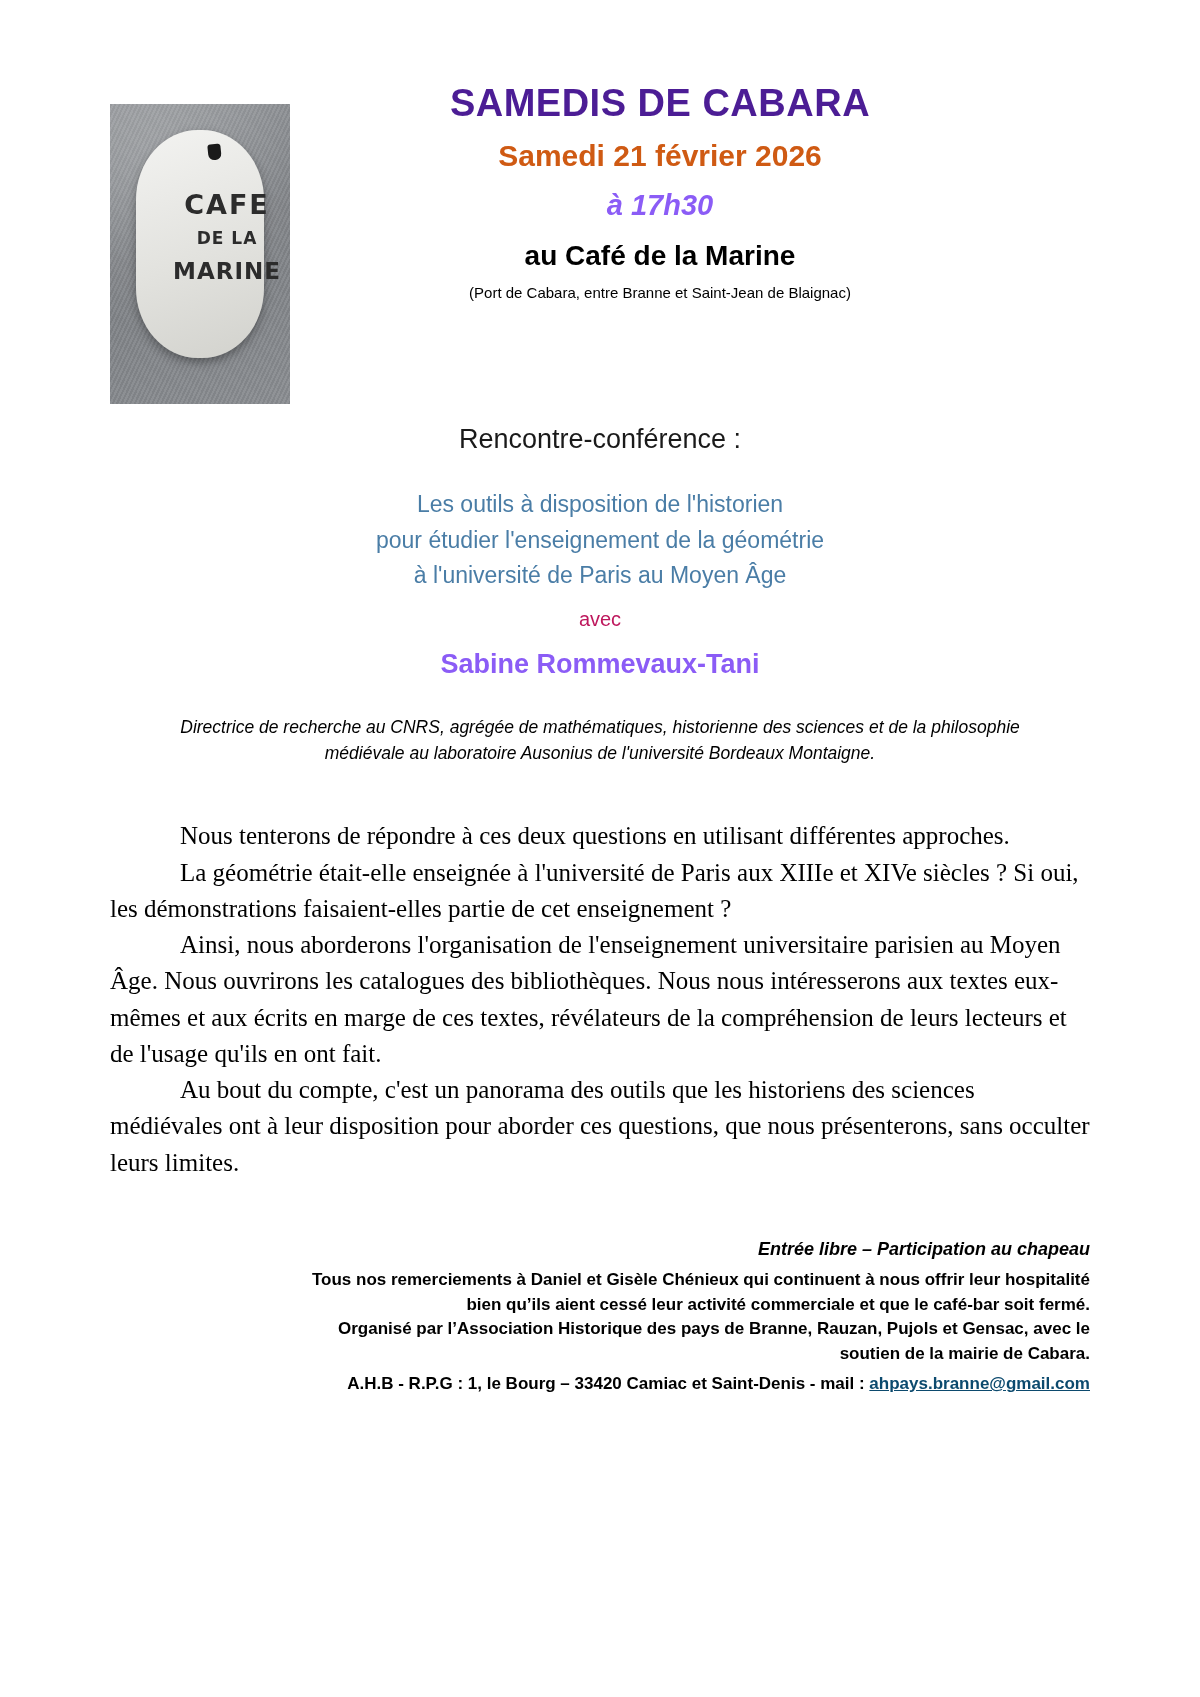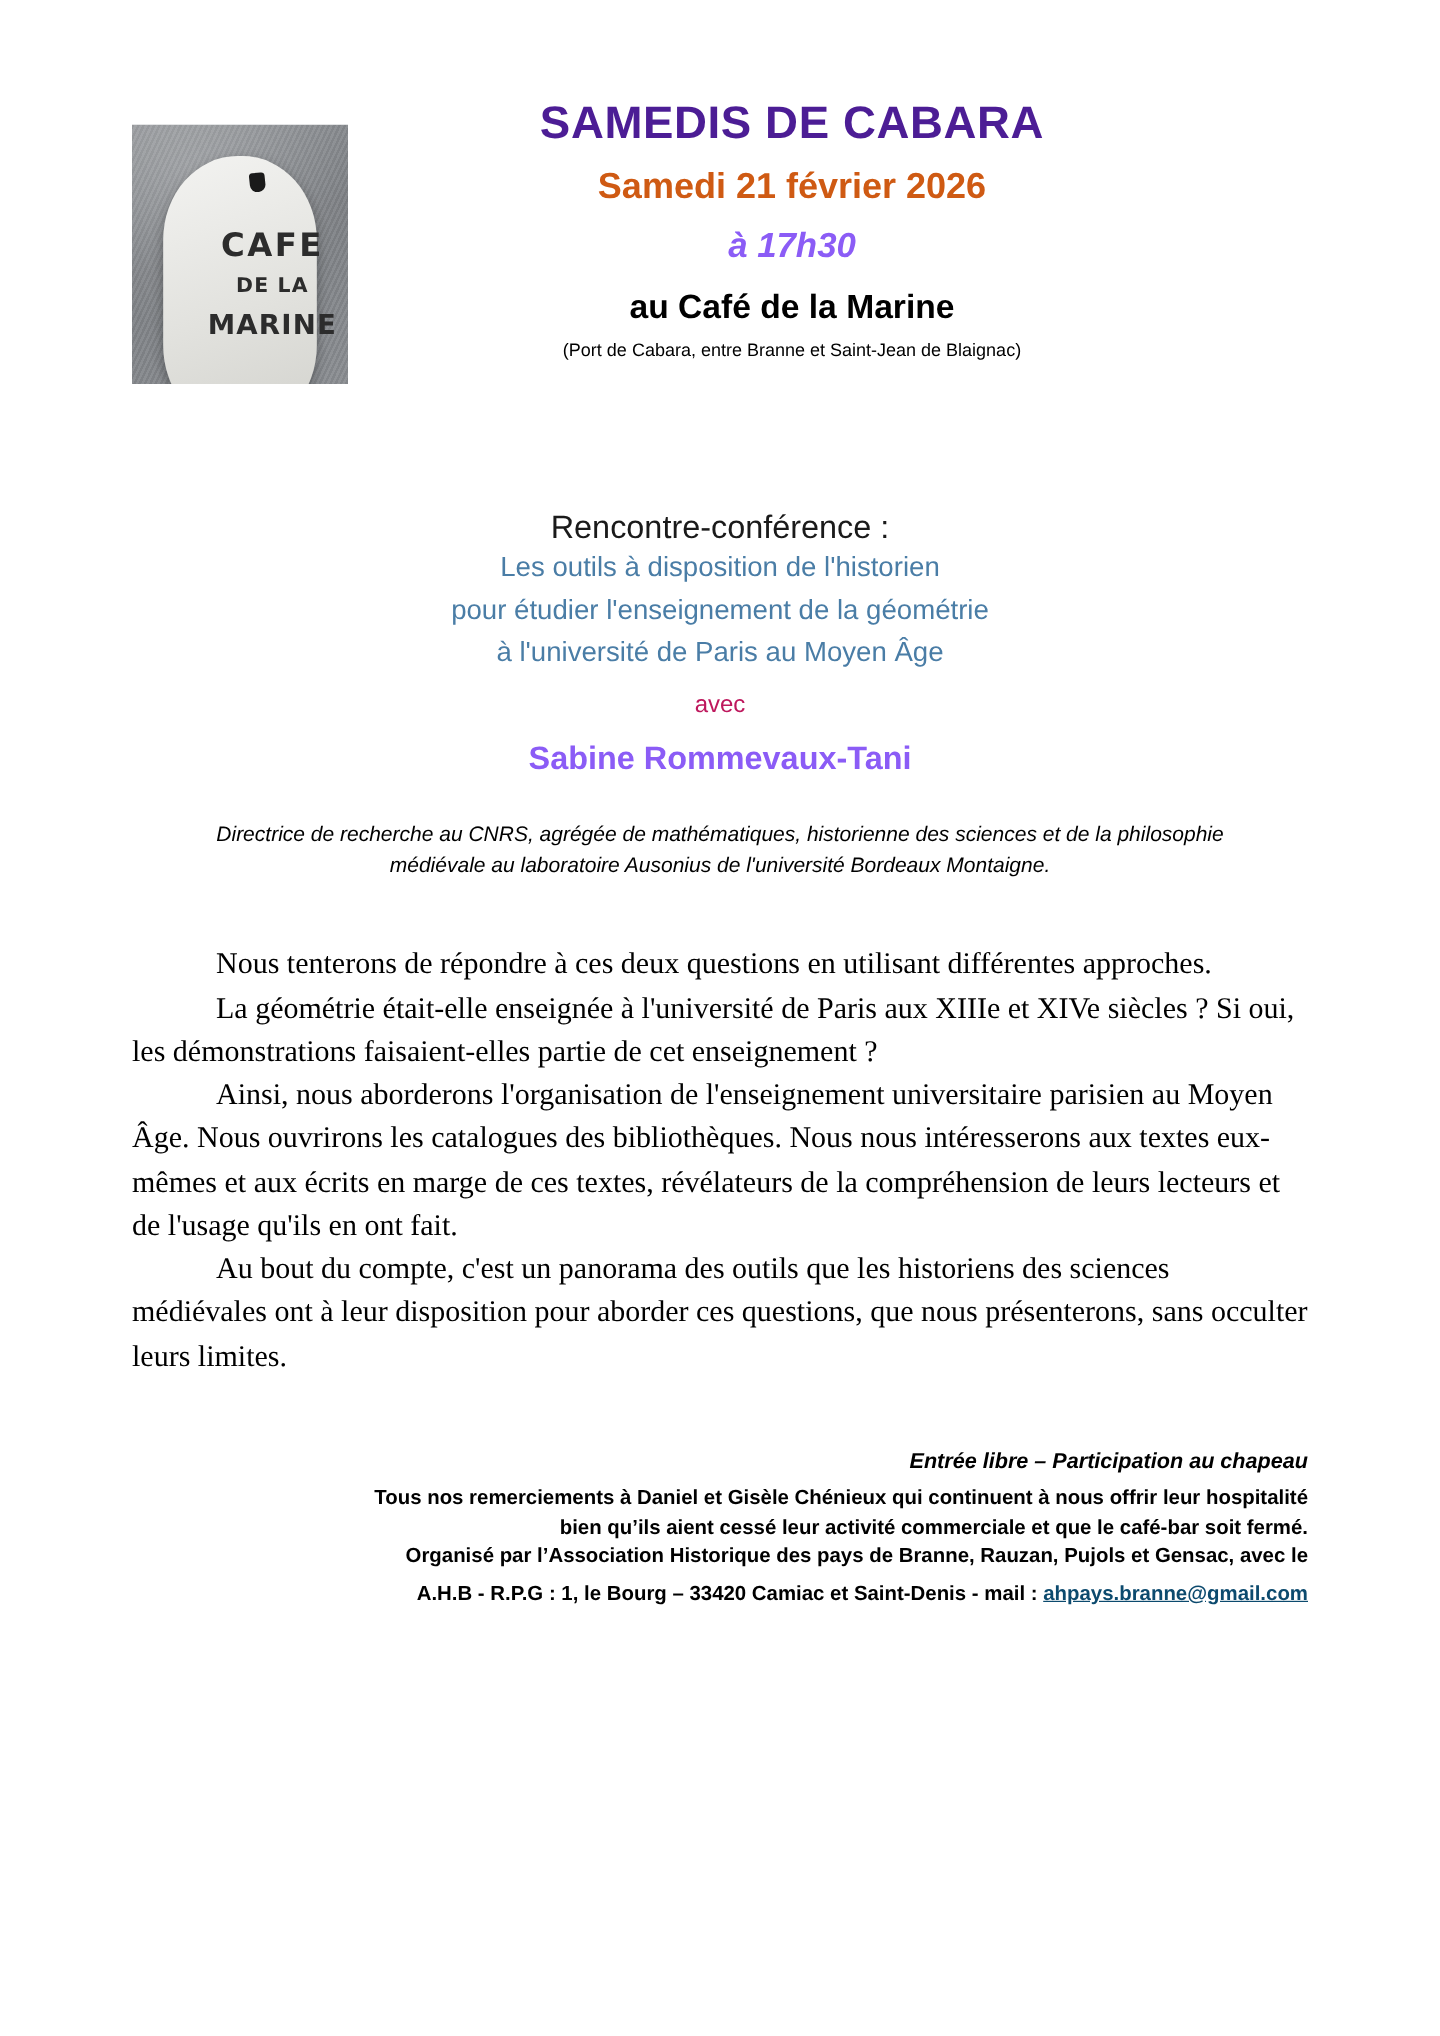--- a/index.html
+++ b/index.html
@@ -25,21 +25,21 @@
   
   .header {
     position: relative;
     min-height: 300px;
   }
   .logo-box {
     position: absolute;
     left: 0px;
     top: 22px;
     width: 180px;
-    height: 216px;
+    height: 300px;
     background: #8e9094;
     overflow: hidden;
   }
   .logo-inner {
     position: absolute;
     left: 0; top: 0; right: 0; bottom: 0;
     background:
       radial-gradient(circle at 30% 20%, rgba(255,255,255,0.20), rgba(255,255,255,0) 60%),
       repeating-linear-gradient(115deg, rgba(0,0,0,0.05) 0 2px, rgba(255,255,255,0.05) 2px 4px),
       linear-gradient(160deg, #93969a 0%, #7e8185 45%, #8b8e92 100%);
@@ -115,21 +115,21 @@
   }
 
   
   .conf {
     text-align: center;
     margin-top: 42px;
   }
   .conf-label {
     font-size: 27px;
     color: #1a1a1a;
-    margin-bottom: 0;
+    margin-bottom: 32px;
   }
   .conf-title-line {
     font-size: 23px;
     color: #4a7da6;
     line-height: 1.55;
   }
   .conf-avec {
     font-size: 20px;
     color: #be185d;
     margin-top: 14px;
@@ -232,18 +232,19 @@
     <p>La géométrie était-elle enseignée à l'université de Paris aux XIIIe et XIVe siècles ? Si oui, les démonstrations faisaient-elles partie de cet enseignement ?</p>
     <p>Ainsi, nous aborderons l'organisation de l'enseignement universitaire parisien au Moyen Âge. Nous ouvrirons les catalogues des bibliothèques. Nous nous intéresserons aux textes eux-mêmes et aux écrits en marge de ces textes, révélateurs de la compréhension de leurs lecteurs et de l'usage qu'ils en ont fait.</p>
     <p>Au bout du compte, c'est un panorama des outils que les historiens des sciences médiévales ont à leur disposition pour aborder ces questions, que nous présenterons, sans occulter leurs limites.</p>
   </div>
 
   <div class="footer">
     <div class="footer-free">Entrée libre – Participation au chapeau</div>
     <div class="footer-line">Tous nos remerciements à Daniel et Gisèle Chénieux qui continuent à nous offrir leur hospitalité</div>
     <div class="footer-line">bien qu’ils aient cessé leur activité commerciale et que le café-bar soit fermé.</div>
     <div class="footer-line">Organisé par l’Association Historique des pays de Branne, Rauzan, Pujols et Gensac, avec le</div>
+    <div class="footer-line">soutien de la mairie de Cabara.</div>
     <div class="footer-contact">
       <span>A.H.B - R.P.G : 1, le Bourg – 33420 Camiac et Saint-Denis - mail : </span><a class="mail-link" href="#">ahpays.branne@gmail.com</a>
     </div>
   </div>
 
 </div>
 
 </body></html>

